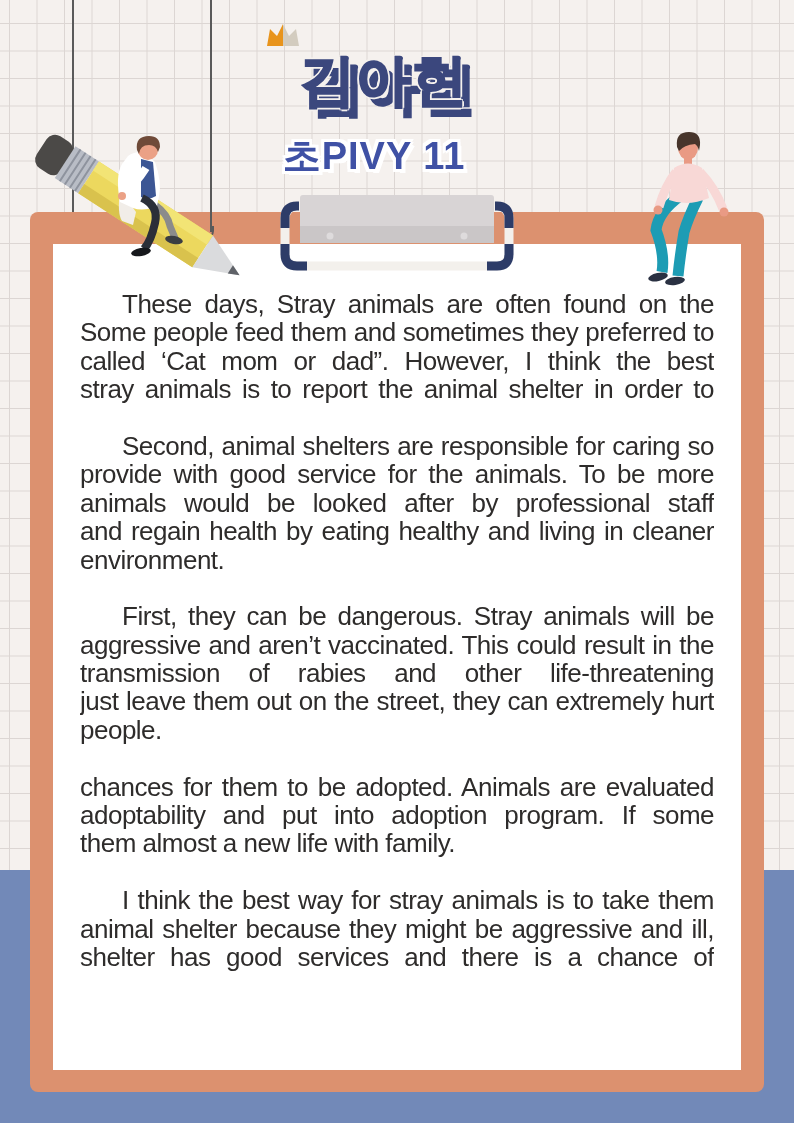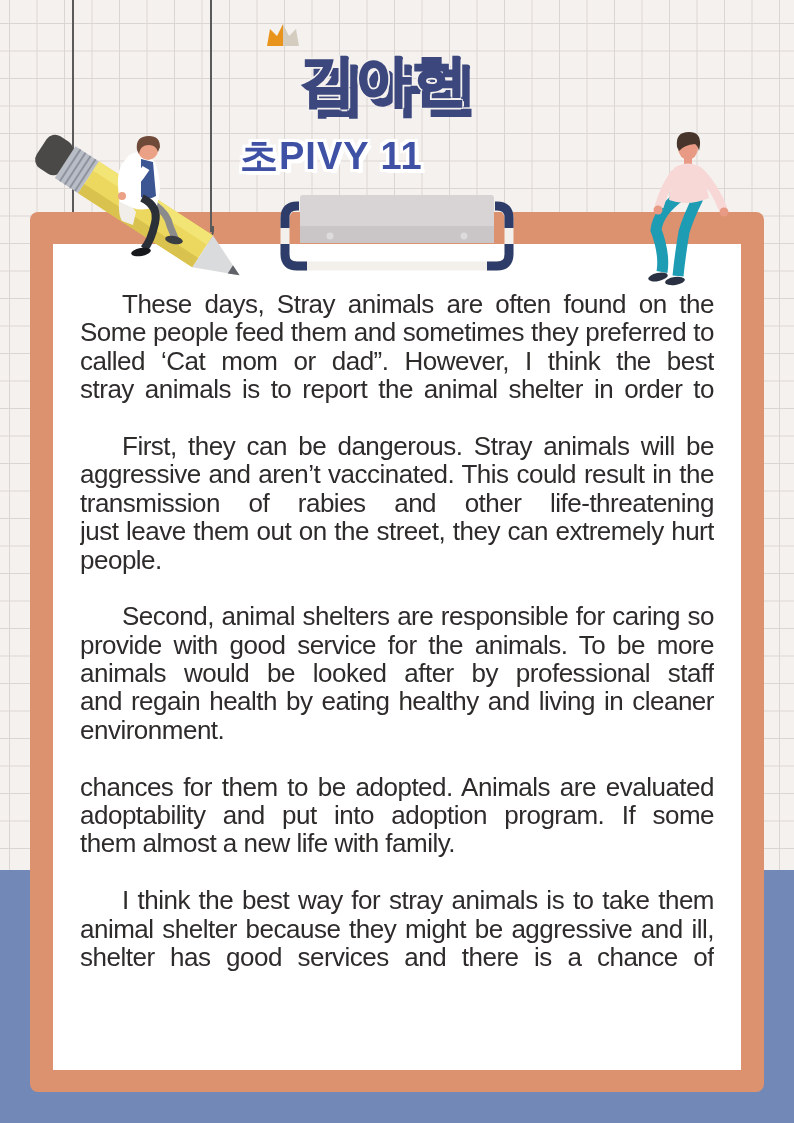--- a/index.html
+++ b/index.html
@@ -20,21 +20,21 @@
   
   .crown{position:absolute;left:264px;top:22px;z-index:6;}
   .title-wrap{position:absolute;left:238px;top:28px;width:292px;height:112px;z-index:6;
     font-weight:800;font-size:55px;line-height:104px;letter-spacing:1px;text-align:center;}
   .title-wrap span{position:absolute;left:0;top:0;width:100%;}
   .title-shadow{transform:translate(9px,9px);color:rgba(245,241,238,0.9);
     -webkit-text-stroke:3px #3b477d;}
   .title-main{color:#5767ae;-webkit-text-stroke:2.5px #3b477d;
     text-shadow:-3px 0 0 #f5f1ee,3px 0 0 #f5f1ee,0 -3px 0 #f5f1ee,0 3px 0 #f5f1ee,
       -2px -2px 0 #f5f1ee,2px 2px 0 #f5f1ee,-2px 2px 0 #f5f1ee,2px -2px 0 #f5f1ee;}
-  .subtitle{position:absolute;left:240px;top:136px;width:268px;z-index:6;text-align:left;
+  .subtitle{position:absolute;left:240px;top:136px;width:268px;z-index:6;text-align:center;
     font-weight:800;font-size:38px;line-height:40px;letter-spacing:1px;color:#3f51a5;
     text-shadow:-3px 0 0 #fff,3px 0 0 #fff,0 -3px 0 #fff,0 3px 0 #fff,
       -3px -3px 0 #fff,3px 3px 0 #fff,-3px 3px 0 #fff,3px -3px 0 #fff,4px 4px 0 #fff;}
 
   
   .clipboard{position:absolute;left:30px;top:212px;width:734px;height:880px;
     background:#dc916f;border-radius:8px;z-index:3;}
   .paper{position:absolute;left:23px;top:32px;width:688px;height:826px;background:#ffffff;}
   .clip{position:absolute;left:272px;top:190px;z-index:6;}
 
@@ -129,32 +129,32 @@
   </svg>
 
   <div class="essay">
     <div class="para">
       <div class="ln first">These days, Stray animals are often found on the streets.</div>
       <div class="ln">Some people feed them and sometimes they preferred to be</div>
       <div class="ln">called ‘Cat mom or dad”. However, I think the best solution for</div>
       <div class="ln">stray animals is to report the animal shelter in order to protect</div>
     </div>
     <div class="para">
+      <div class="ln first">Second, animal shelters are responsible for caring so they</div>
+      <div class="ln">provide with good service for the animals. To be more specific,</div>
+      <div class="ln">animals would be looked after by professional staff members</div>
+      <div class="ln">and regain health by eating healthy and living in cleaner</div>
+      <div class="ln last">environment.</div>
+    </div>
+    <div class="para">
       <div class="ln first">First, they can be dangerous. Stray animals will be</div>
       <div class="ln">aggressive and aren’t vaccinated. This could result in the</div>
       <div class="ln">transmission of rabies and other life-threatening diseases. If we</div>
       <div class="ln">just leave them out on the street, they can extremely hurt</div>
       <div class="ln last">people.</div>
-    </div>
-    <div class="para">
-      <div class="ln first">Second, animal shelters are responsible for caring so they</div>
-      <div class="ln">provide with good service for the animals. To be more specific,</div>
-      <div class="ln">animals would be looked after by professional staff members</div>
-      <div class="ln">and regain health by eating healthy and living in cleaner</div>
-      <div class="ln last">environment.</div>
     </div>
     <div class="para">
       <div class="ln">chances for them to be adopted. Animals are evaluated for</div>
       <div class="ln">adoptability and put into adoption program. If some people</div>
       <div class="ln last">them almost a new life with family.</div>
     </div>
     <div class="para">
       <div class="ln first">I think the best way for stray animals is to take them to the</div>
       <div class="ln">animal shelter because they might be aggressive and ill, the</div>
       <div class="ln last">shelter has good services and there is a chance of adoption.</div>

